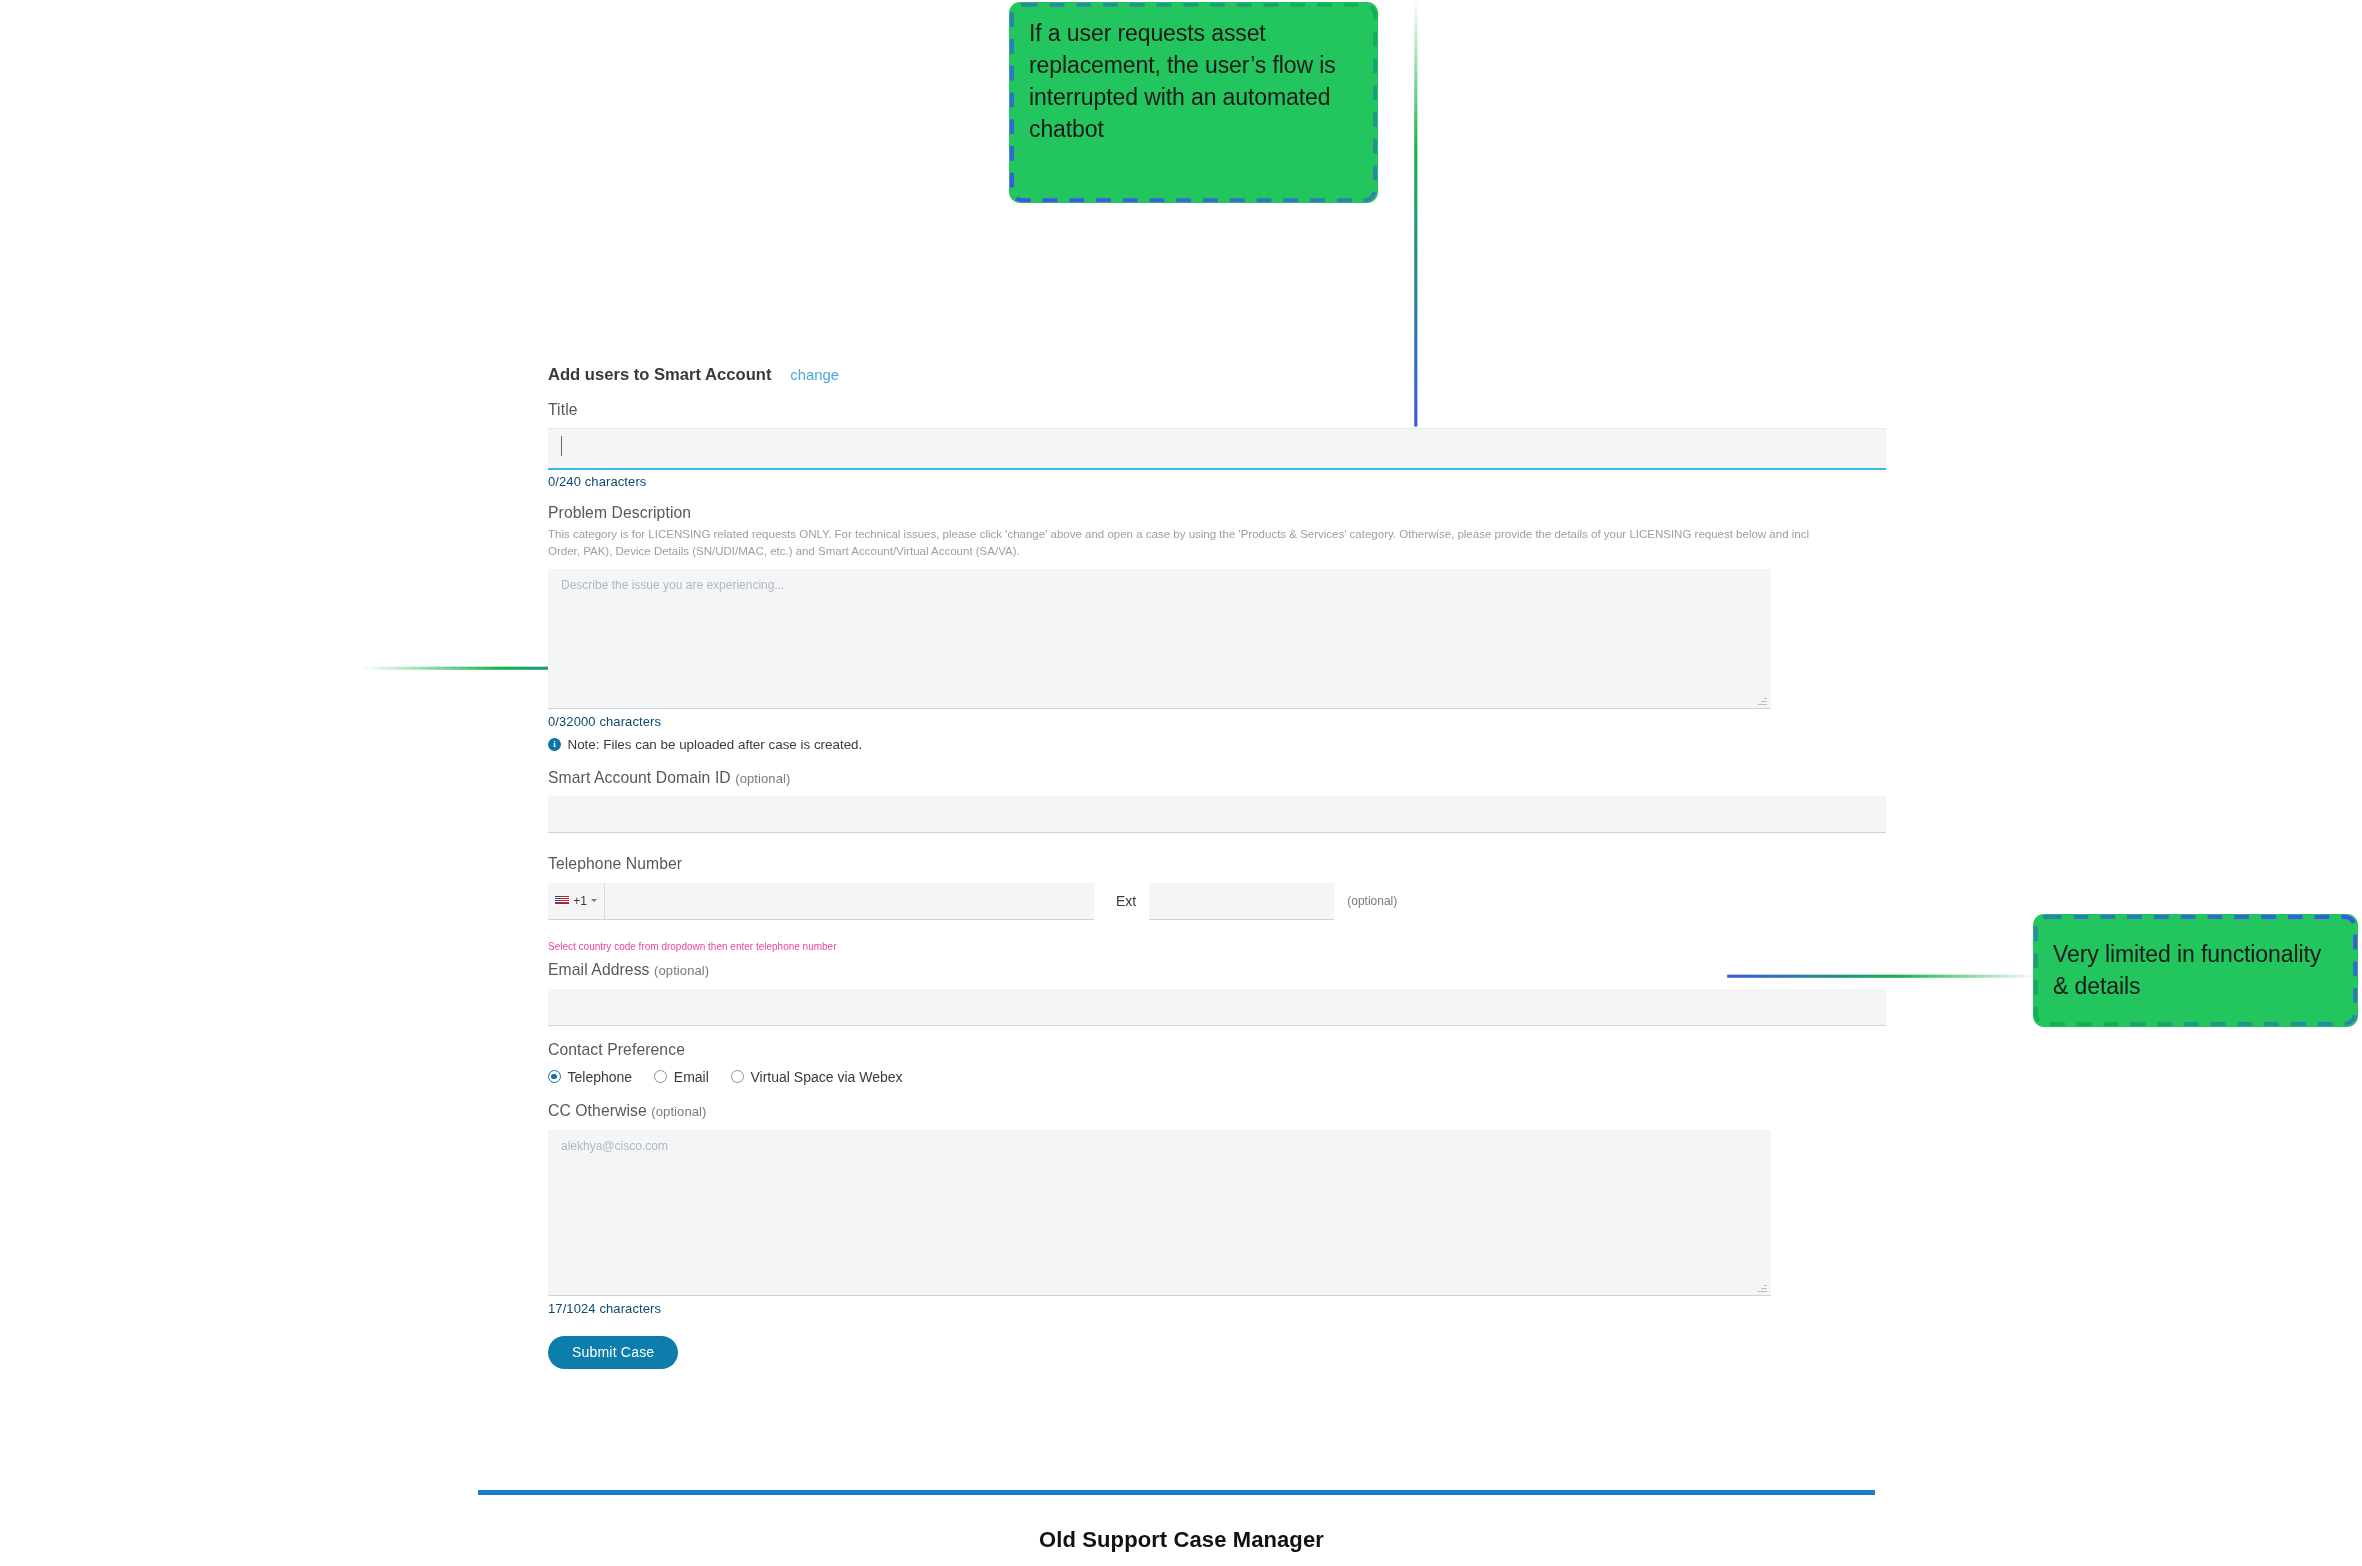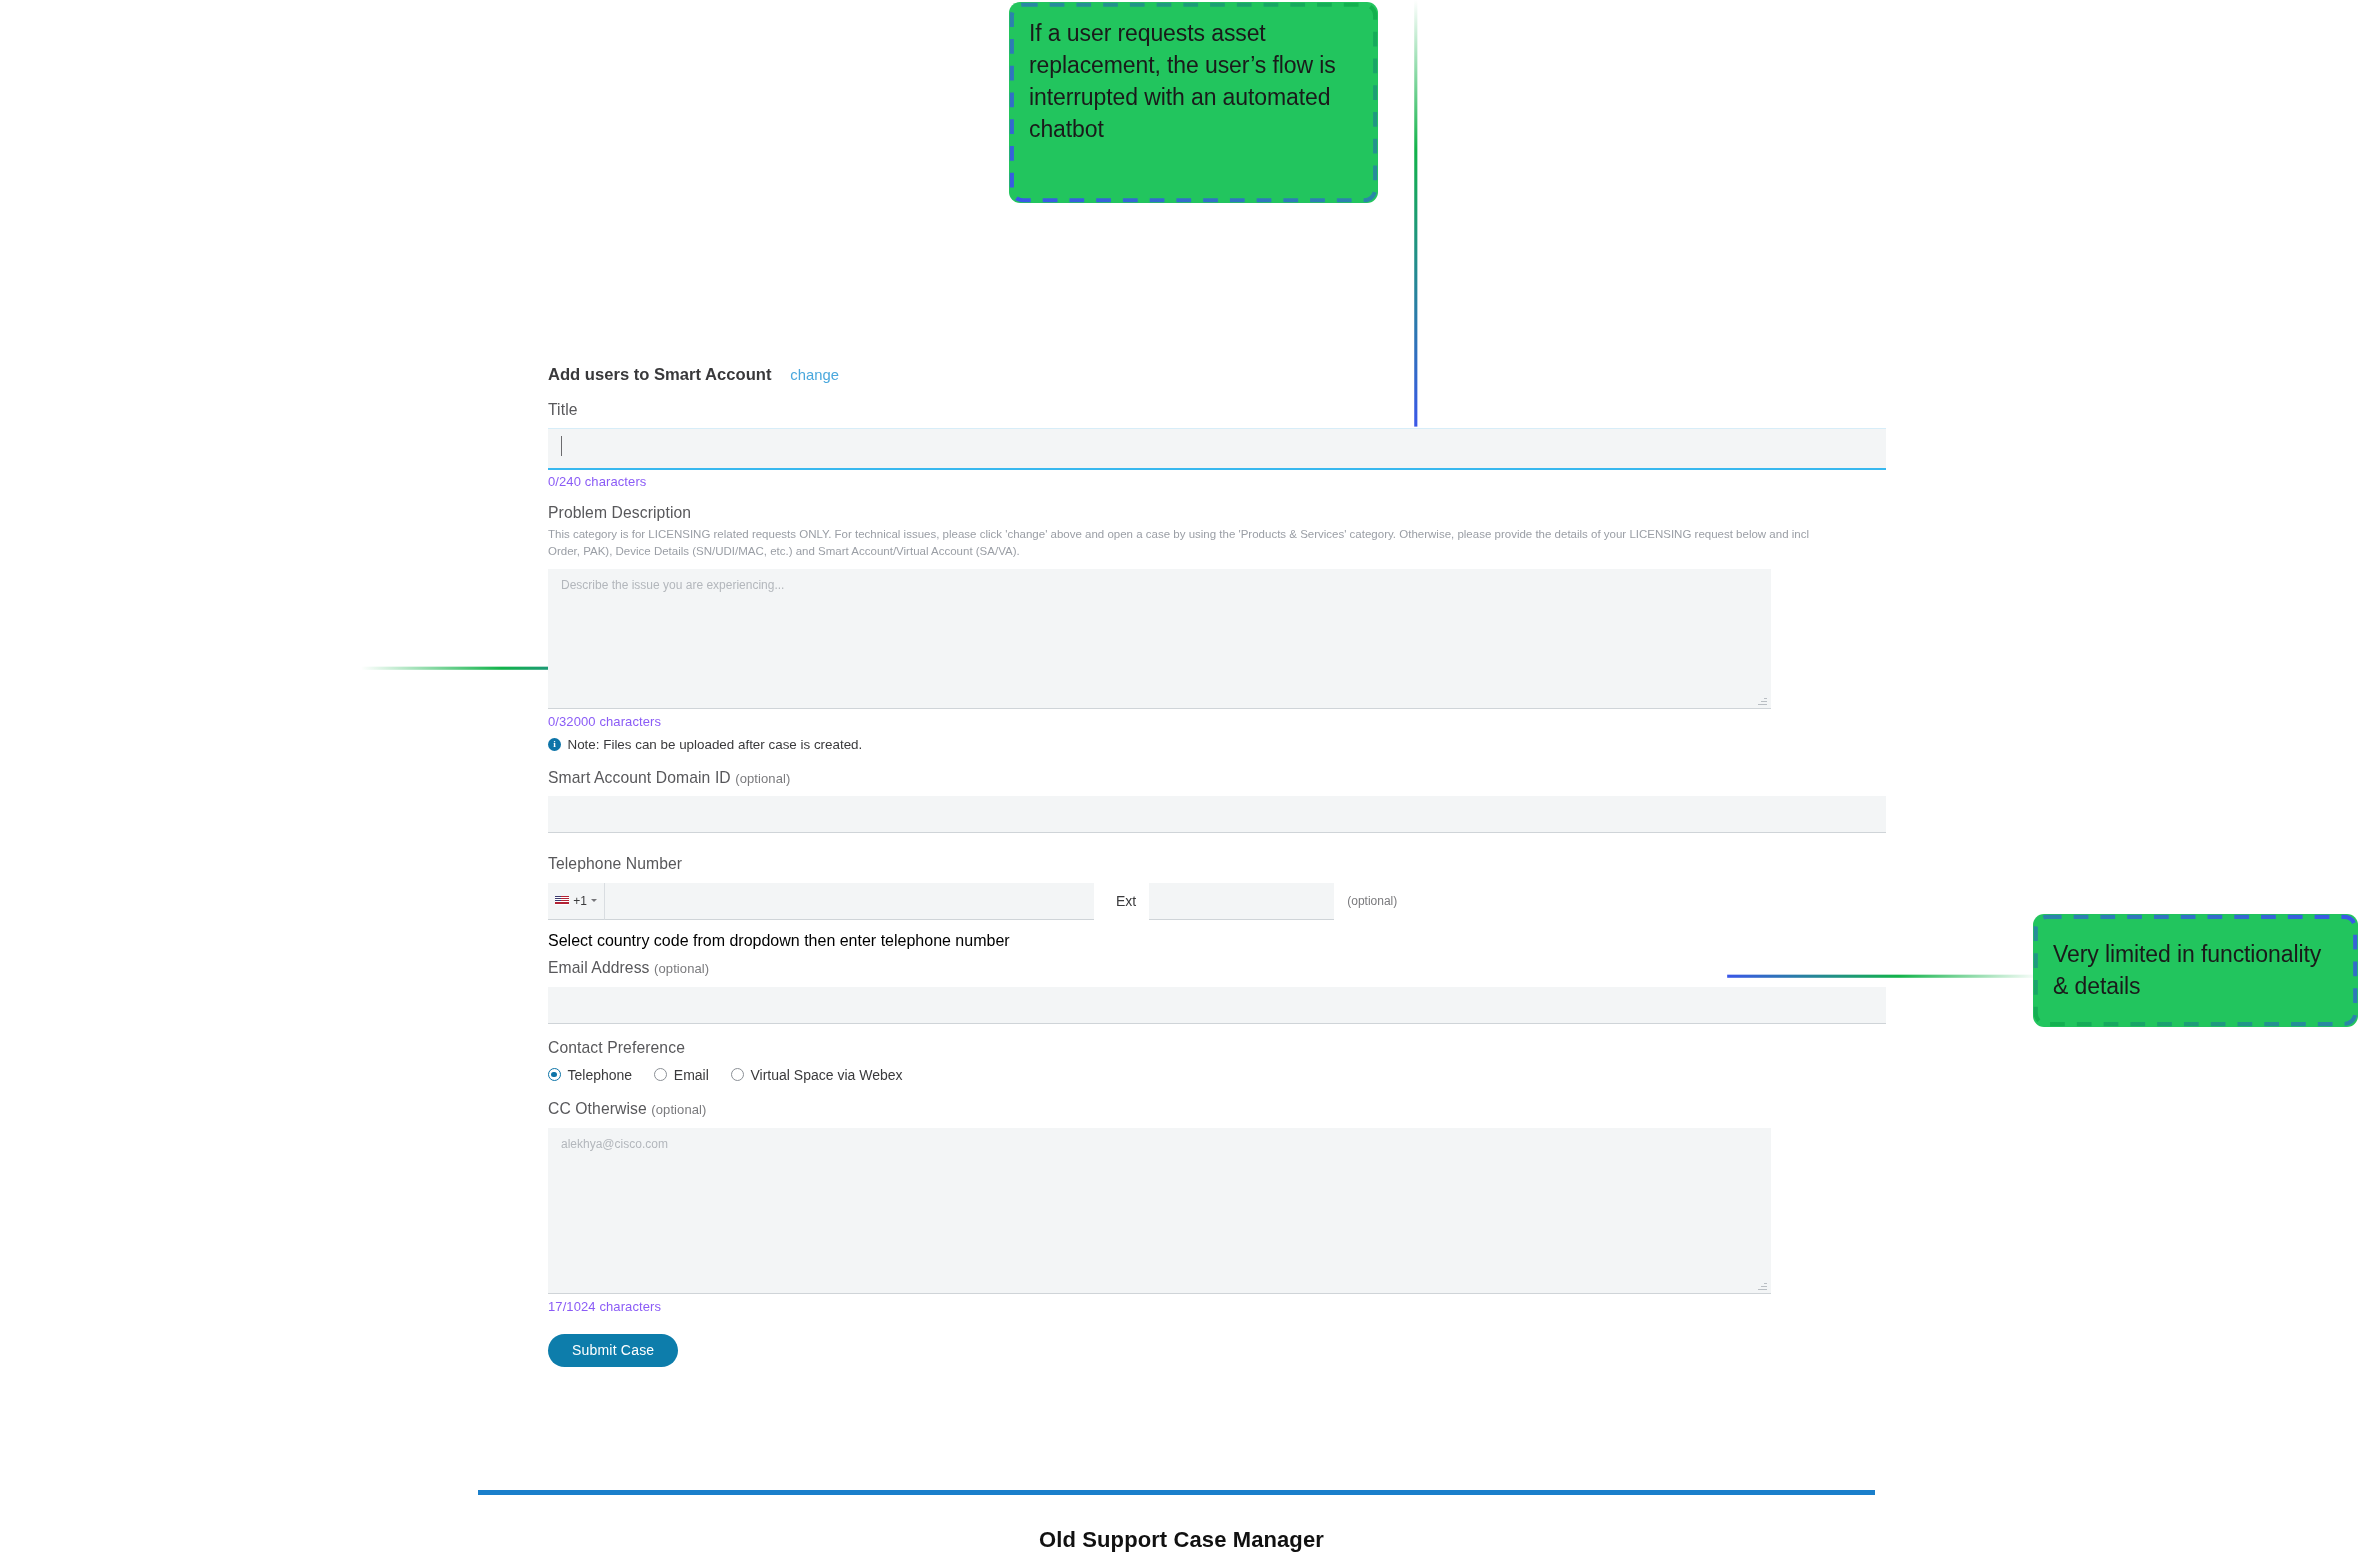--- a/index.html
+++ b/index.html
@@ -45,21 +45,21 @@
   .cat-change {
     font-size: 14.8px;
     color: #4aa8dd;
     margin-left: 14.8px;
     display: inline-block;
     cursor: pointer;
   }
 
   .charcount {
     font-size: 13px;
-    color: #8b5cf6;
+    color: #0c4a6e;
     margin-top: 4.6px;
     letter-spacing: 0.1px;
   }
 
   
   .title-wrap { margin-top: 7.4px; }
   .title-input {
     width: 1338px;
     height: 42px;
     background: #f3f5f6;
@@ -212,23 +212,23 @@
     width: 185px; height: 37px;
     background: #f3f5f6;
     border: none;
     border-bottom: 0.9px solid #cfd4d8;
     outline: none;
     margin-left: 13px;
     padding: 0 11px;
   }
   .ext-opt { font-size: 12px; color: #7a7a7d; margin-left: 13px; }
   .hint {
-    font-size: 16px;
-    color: #000000;
-    margin-top: 12px;
+    font-size: 10px;
+    color: #ec4899;
+    margin-top: 21px;
   }
 
   
   .radio-row {
     display: flex;
     align-items: center;
     gap: 7.4px;
     margin-top: 9.2px;
   }
   .radio-item { display: flex; align-items: center; gap: 6.5px; margin-right: 14.8px; cursor: pointer; }

